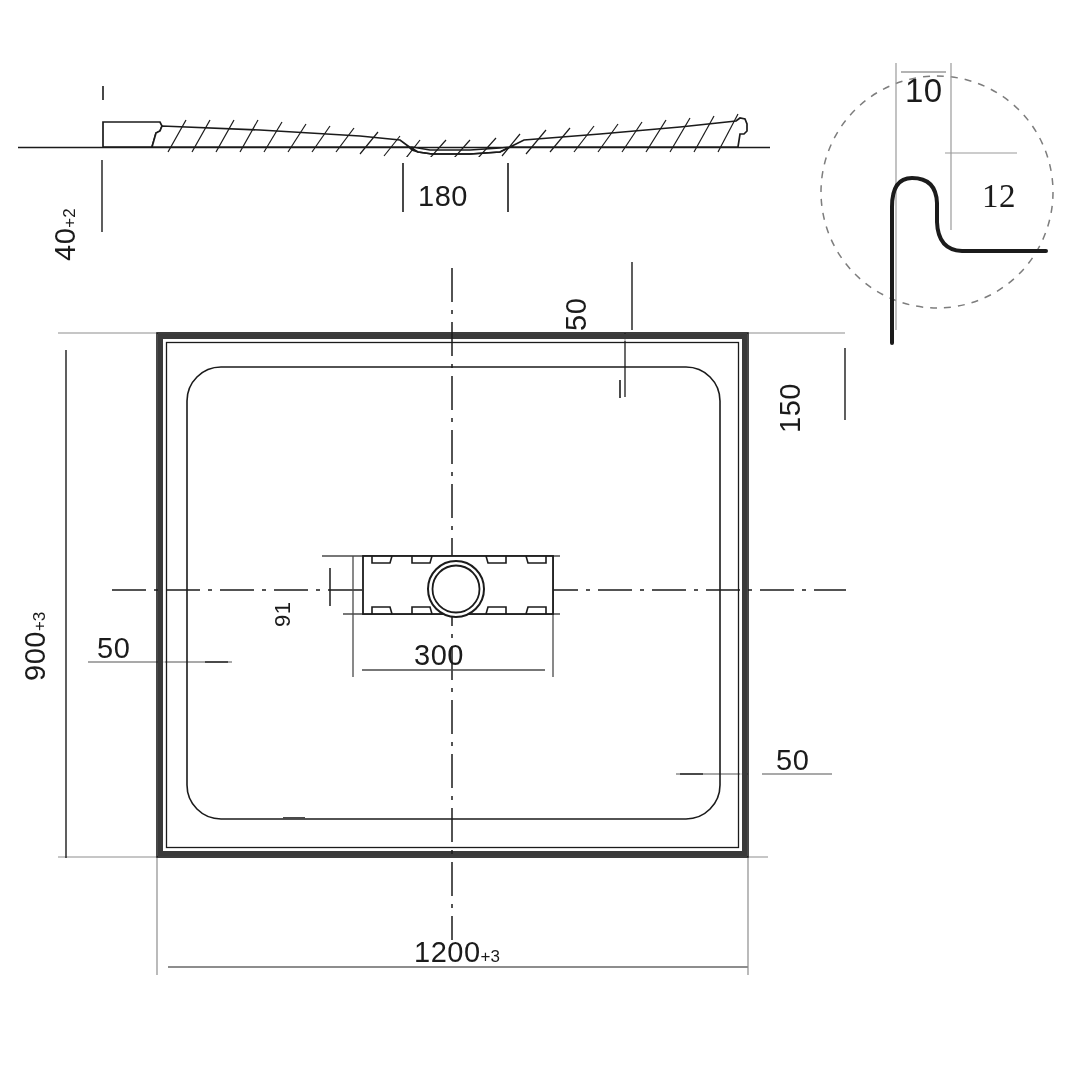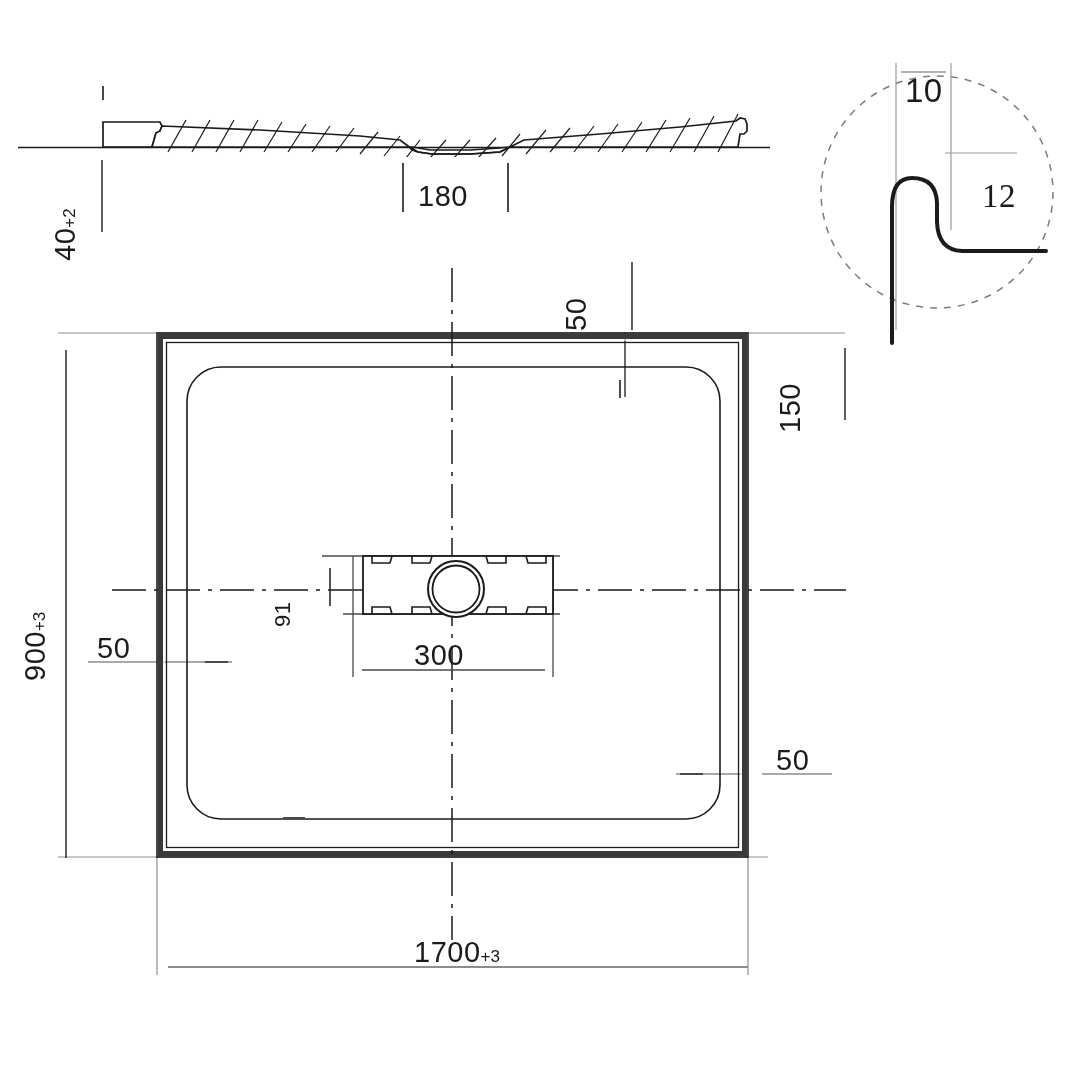--- a/index.html
+++ b/index.html
@@ -164,21 +164,21 @@
 
 <div class="lbl big rot" style="left:80px;top:232px;"><span>40</span><span class="tol">+2</span></div>
 
 <div class="lbl big" style="left:418px;top:182px;"><span>180</span></div>
 
 <div class="lbl mid" style="left:905px;top:74px;"><span>10</span></div>
 <div class="lbl mid" style="left:982px;top:180px;font-family:Liberation Serif, serif;"><span>12</span></div>
 
 <div class="lbl big rot" style="left:50px;top:652px;"><span>900</span><span class="tol">+3</span></div>
 
-<div class="lbl big" style="left:414px;top:938px;"><span>1700</span><span class="tol">+3</span></div>
+<div class="lbl big" style="left:414px;top:938px;"><span>1200</span><span class="tol">+3</span></div>
 
 <div class="lbl big rot" style="left:591px;top:302px;"><span>50</span></div>
 
 <div class="lbl big rot" style="left:805px;top:404px;"><span>150</span></div>
 
 <div class="lbl big" style="left:97px;top:634px;"><span>50</span></div>
 
 <div class="lbl big" style="left:776px;top:746px;"><span>50</span></div>
 
 <div class="lbl big" style="left:414px;top:641px;"><span>300</span></div>

